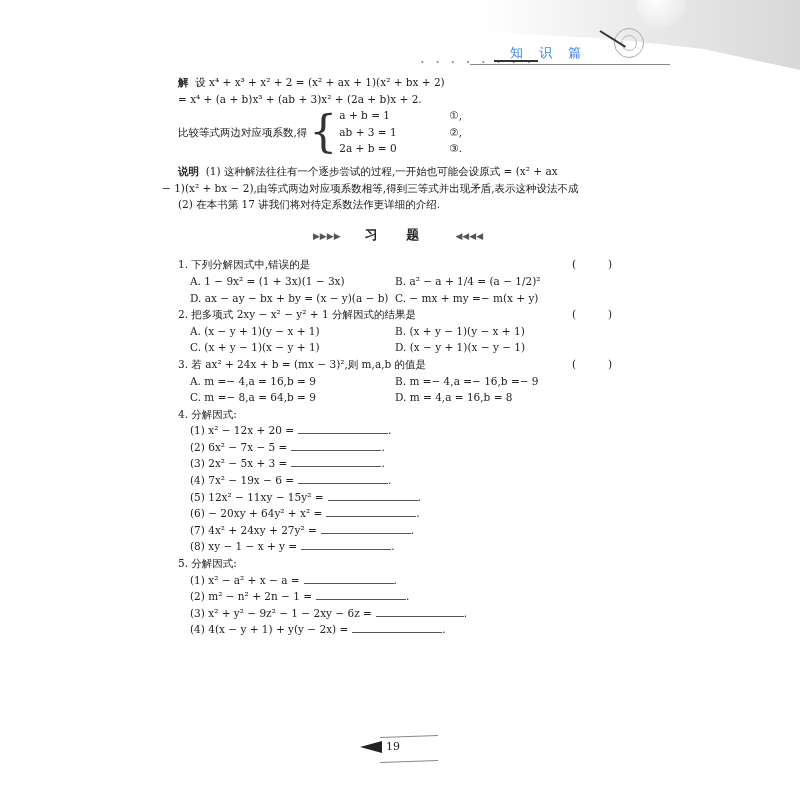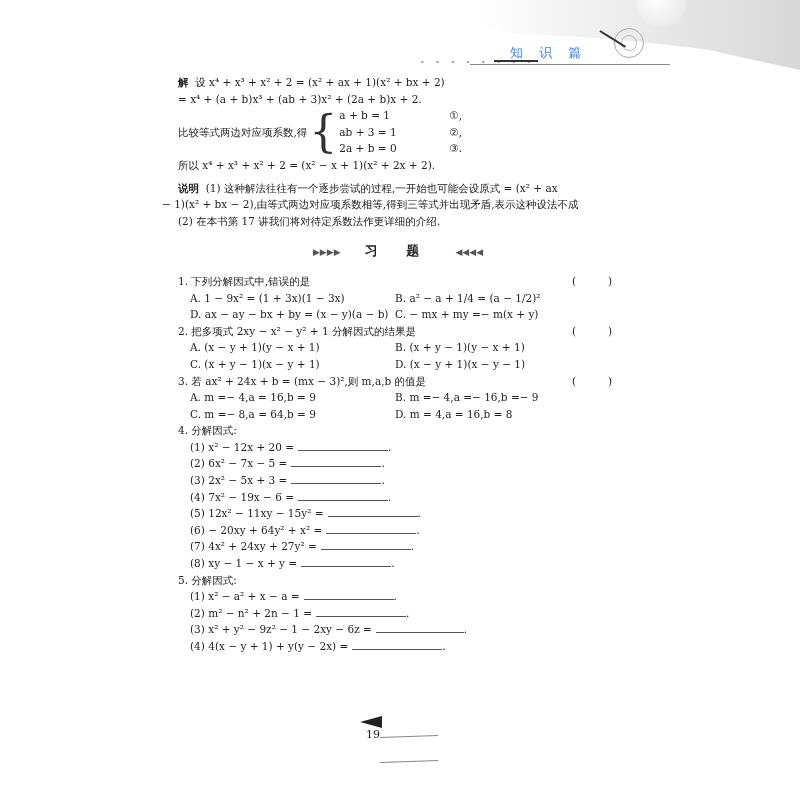--- a/index.html
+++ b/index.html
@@ -26,21 +26,21 @@
   .eqs div { display:flex; }
   .eqs .eq { width:110px; }
   .heading { text-align:center; font-size:13px; margin:14px 0 12px; letter-spacing:2px; }
   .heading .tri { font-size:9px; color:#555; letter-spacing:0; }
   .heading .ht { font-weight:bold; font-family:"DejaVu Sans", sans-serif; margin:0 18px; letter-spacing:12px;text-align:center; }
   .q { display:flex; justify-content:space-between; }
   .paren { width:40px; display:flex; justify-content:space-between; padding-right:6px; }
   .opts { display:grid; grid-template-columns:205px 230px; padding-left:12px; }
   .blank { display:inline-block; border-bottom:1px solid #555; height:11px; vertical-align:baseline; margin-left:4px; }
   .sub { padding-left:12px; }
-  .footer { position:absolute; left:360px; top:716px; display:flex; align-items:center;flex-direction:column; }
+  .footer { position:absolute; left:360px; top:740px; display:flex; align-items:center; }
   .horn { width:0; height:0; border-top:6px solid transparent; border-bottom:6px solid transparent; border-left:0; border-right:22px solid #222; }
   .pagenum { font-size:11px; margin-left:4px; }
   .fan { position:absolute; left:380px; top:736px; width:58px; height:24px;
          border-top:1px solid #888; border-bottom:1px solid #888; transform:skewY(-2deg); }
 </style>
 </head>
 <body>
 
 <div class="header-deco"></div>
 <div class="moon"></div>
@@ -67,21 +67,20 @@
       <div>
           <span class="eq">ab + 3 = 1</span>
           <span>②,</span>
         </div>
       <div>
           <span class="eq">2a + b = 0</span>
           <span>③.</span>
         </div>
     </div>
   </div>
-  <div class="line">所以 x⁴ + x³ + x² + 2 = (x² − x + 1)(x² + 2x + 2).</div>
 
   <div class="line" style="margin-top:6px">
     <span class="bold">说明</span>&nbsp;&nbsp;<span>(1) 这种解法往往有一个逐步尝试的过程,一开始也可能会设原式 = (x² + ax</span>
   </div>
   <div class="line" style="margin-left:-16px">− 1)(x² + bx − 2),由等式两边对应项系数相等,得到三等式并出现矛盾,表示这种设法不成</div>
   <div class="line">(2) 在本书第 17 讲我们将对待定系数法作更详细的介绍.</div>
 
   <div class="heading">
     <span class="tri">▶▶▶▶</span>
     <span class="ht">习 题</span>

